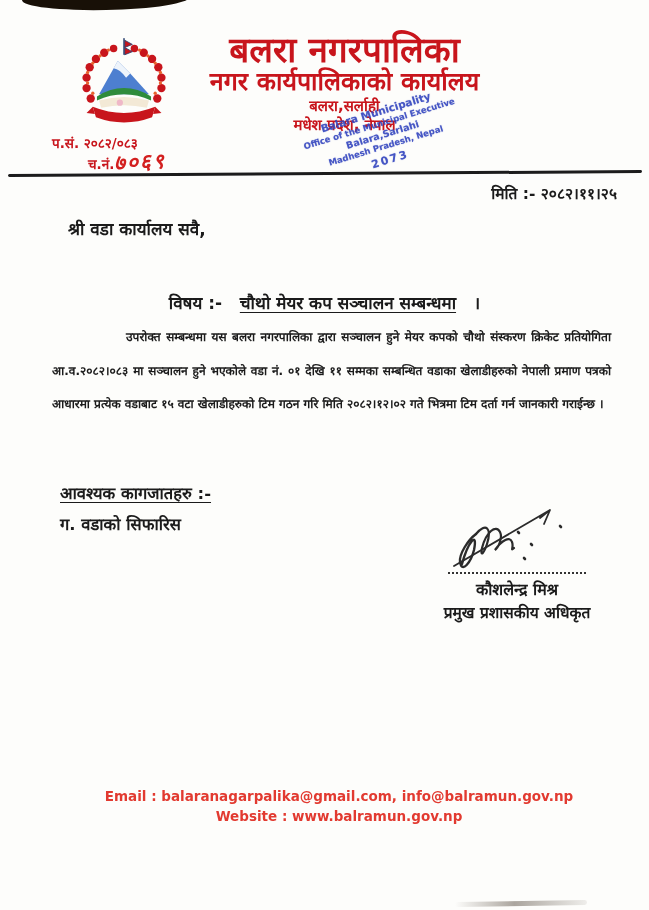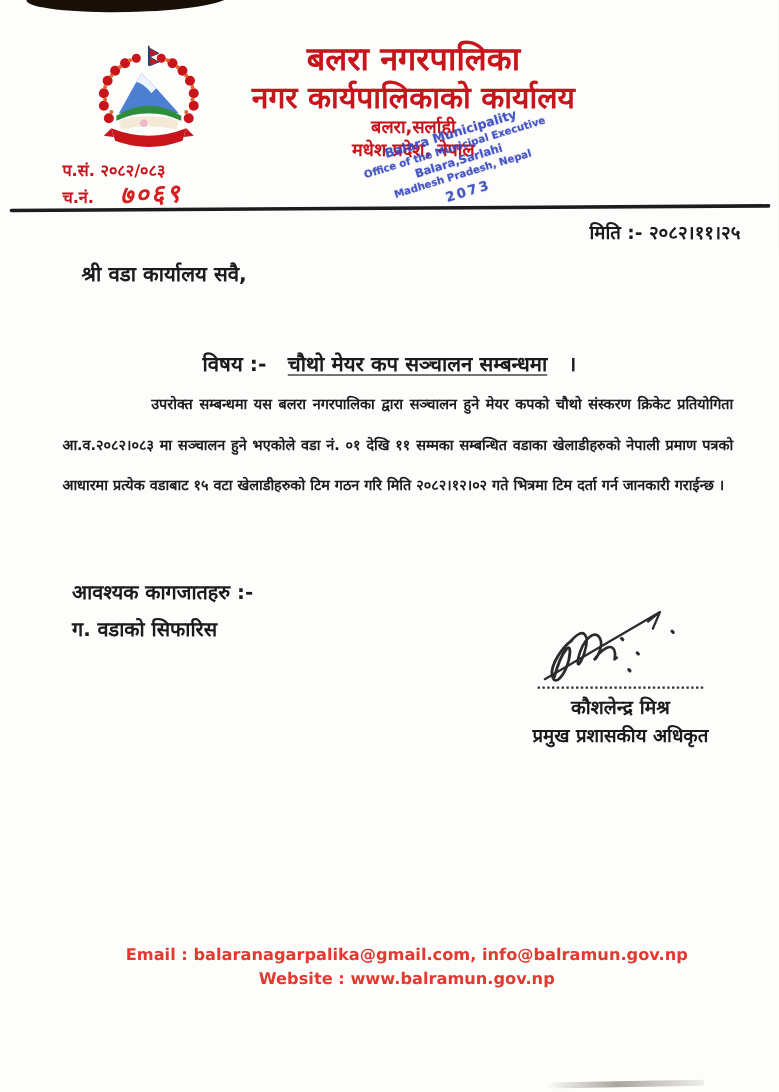--- a/index.html
+++ b/index.html
@@ -36,21 +36,21 @@
   
   .emblem {
     position: absolute; left: 72px; top: 34px;
     width: 104px; height: 104px;
   }
   .header-center {
     position: absolute; left: 120px; right: 80px; top: 34px;
     text-align: center;
     color: #c8151c;
   }
-  .org-name   { font-size: 27px; font-weight: bold; line-height: 32px; }
+  .org-name   { font-size: 35px; font-weight: bold; line-height: 32px; }
   .office-name{ font-size: 25px; font-weight: bold; line-height: 31px; }
   .addr-line  { font-size: 15px; font-weight: bold; line-height: 19px; }
 
   .stamp {
     position: absolute; left: 298px; top: 106px;
     width: 170px;
     text-align: center;
     color: rgba(54, 72, 191, 0.85);
     transform: rotate(-17deg);
     font-weight: bold;
@@ -61,21 +61,21 @@
   .stamp .s1 { font-size: 10.5px; }
   .stamp .s2 { font-size: 8.5px; }
   .stamp .s3 { font-size: 9.5px; }
   .stamp .s4 { font-size: 8.5px; }
   .stamp .s5 { font-size: 11px; letter-spacing: 2px; margin-top: 3px; }
 
   .refs {
     position: absolute; left: 52px; top: 134px;
     color: #c8151c; font-weight: bold; font-size: 13.5px; line-height: 19px;
   }
-  .dispatch-row { display: flex; align-items: baseline; gap: 22px; }
+  .dispatch-row { display: flex; align-items: baseline; gap: 0; margin-left: 36px; }
   .dispatch-number {
     font-size: 21px;
     font-style: italic;
     color: #d3201f;
     letter-spacing: 2px;
     transform: rotate(-2deg);
     font-weight: bold;
   }
 
   .rule {
@@ -110,20 +110,21 @@
     text-align: justify;
     text-indent: 74px;
   }
 
   .docs {
     position: absolute; left: 60px; top: 479px;
     font-size: 16.5px; font-weight: 600; line-height: 29px;
   }
   .docs-heading {
     font-weight: bold;
+    text-decoration: underline;
     text-underline-offset: 3px;
     margin-bottom: 2px;
   }
 
   .signature-block {
     position: absolute; left: 424px; top: 492px;
     width: 186px;
     text-align: center;
   }
   .signature-scribble { display: block; margin: 0 auto; }

